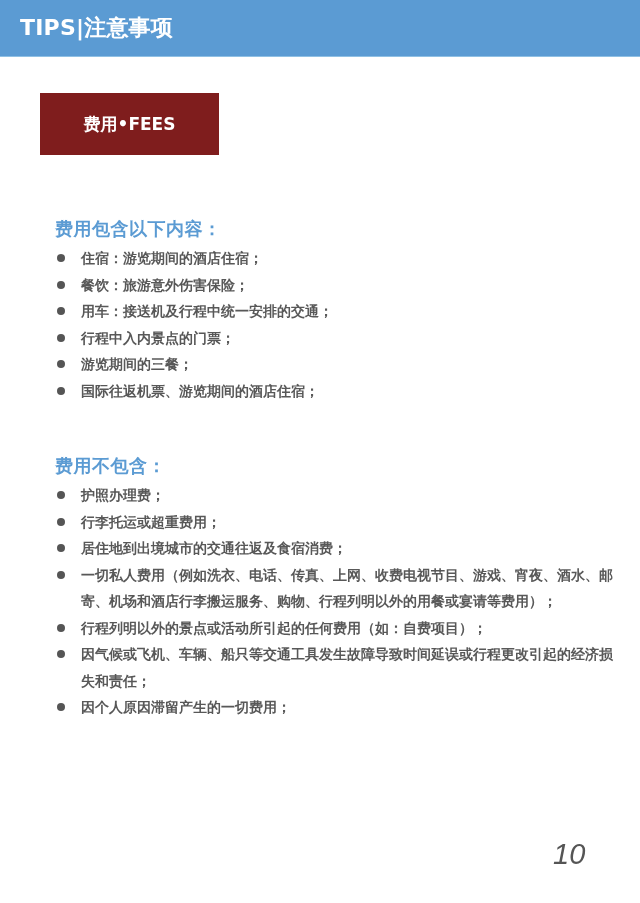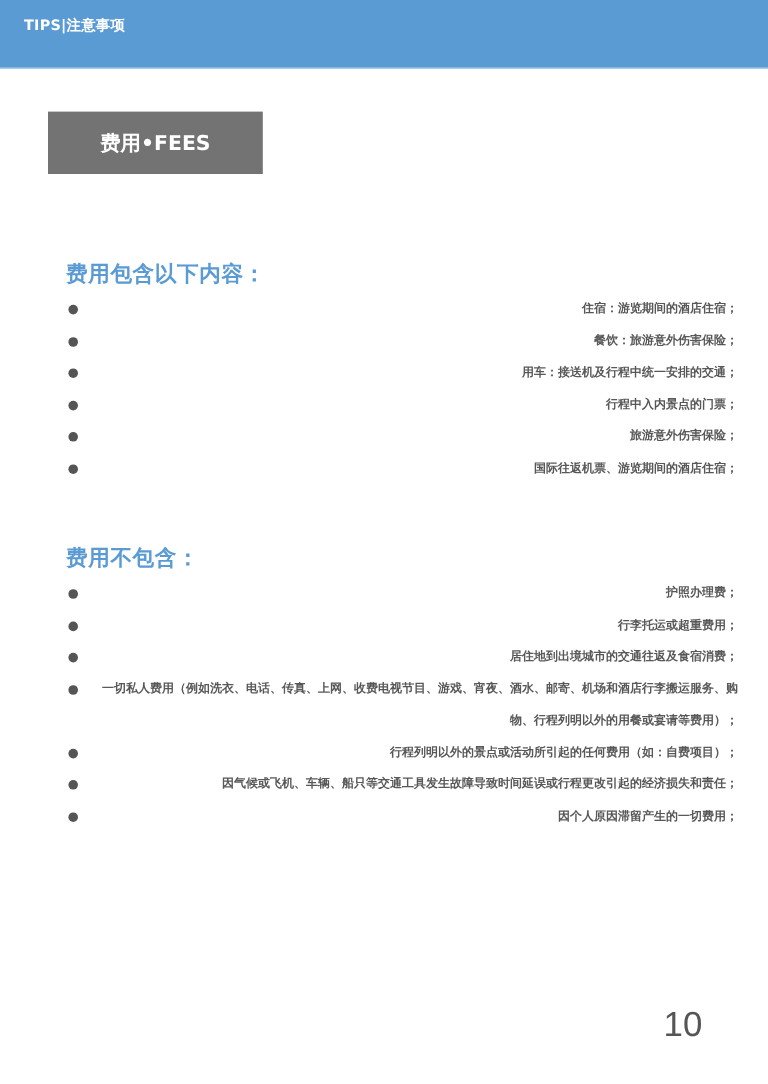--- a/index.html
+++ b/index.html
@@ -20,32 +20,32 @@
       left: 0; top: 0;
       width: 640px;
       height: 56px;
       background: #5b9bd3;
       border-bottom: 1px solid #8fc0e4;
     }
     .top-bar-title {
       position: absolute;
       left: 20px;
       top: 13px;
-      font-size: 12px;
+      font-size: 22px;
       font-weight: bold;
       color: #ffffff;
       letter-spacing: 0.2px;
     }
     .fees-box {
       position: absolute;
       left: 40px;
       top: 93px;
       width: 179px;
-      height: 52px;
-      background: #737373;
+      height: 62px;
+      background: #7f1d1d;
       display: flex;
       align-items: center;
       justify-content: center;
     }
     .fees-box-label {
       color: #ffffff;
       font-size: 17px;
       font-weight: bold;
     }
     .section {
@@ -64,63 +64,63 @@
       letter-spacing: 0.5px;
     }
     .bullet-list {
       list-style: none;
       margin: 0;
       padding: 0;
     }
     .bullet-item {
       position: relative;
       padding-left: 26px;
-      font-size: 10px;
+      font-size: 14px;
       font-weight: bold;
       color: #585858;
       line-height: 26.5px;
-      text-align: right;
     }
     .bullet-dot {
       position: absolute;
       left: 2px;
       top: 9px;
       width: 8px;
       height: 8px;
       border-radius: 50%;
       background: #555555;
     }
     .page-number {
       position: absolute;
       left: 553px;
       top: 838px;
       font-size: 29px;
       color: #555555;
       font-family: "Liberation Sans", "DejaVu Sans", sans-serif;
+      font-style: italic;
     }
   </style>
 </head>
 <body>
 
 <div class="top-bar">
   <div class="top-bar-title">TIPS|注意事项</div>
 </div>
 
 <div class="fees-box">
   <span class="fees-box-label">费用•FEES</span>
 </div>
 
 <div class="section" style="top:180px;">
   <h2 class="section-heading">费用包含以下内容：</h2>
   <ul class="bullet-list" style="margin-top:3px;">
     <li class="bullet-item"><span class="bullet-dot"></span><span>住宿：游览期间的酒店住宿；</span></li>
     <li class="bullet-item"><span class="bullet-dot"></span><span>餐饮：旅游意外伤害保险；</span></li>
     <li class="bullet-item"><span class="bullet-dot"></span><span>用车：接送机及行程中统一安排的交通；</span></li>
     <li class="bullet-item"><span class="bullet-dot"></span><span>行程中入内景点的门票；</span></li>
-    <li class="bullet-item"><span class="bullet-dot"></span><span>旅游意外伤害保险；</span></li>
+    <li class="bullet-item"><span class="bullet-dot"></span><span>游览期间的三餐；</span></li>
     <li class="bullet-item"><span class="bullet-dot"></span><span>国际往返机票、游览期间的酒店住宿；</span></li>
   </ul>
 </div>
 
 <div class="section" style="top:417px;">
   <h2 class="section-heading">费用不包含：</h2>
   <ul class="bullet-list" style="margin-top:3px;">
     <li class="bullet-item"><span class="bullet-dot"></span><span>护照办理费；</span></li>
     <li class="bullet-item"><span class="bullet-dot"></span><span>行李托运或超重费用；</span></li>
     <li class="bullet-item"><span class="bullet-dot"></span><span>居住地到出境城市的交通往返及食宿消费；</span></li>

